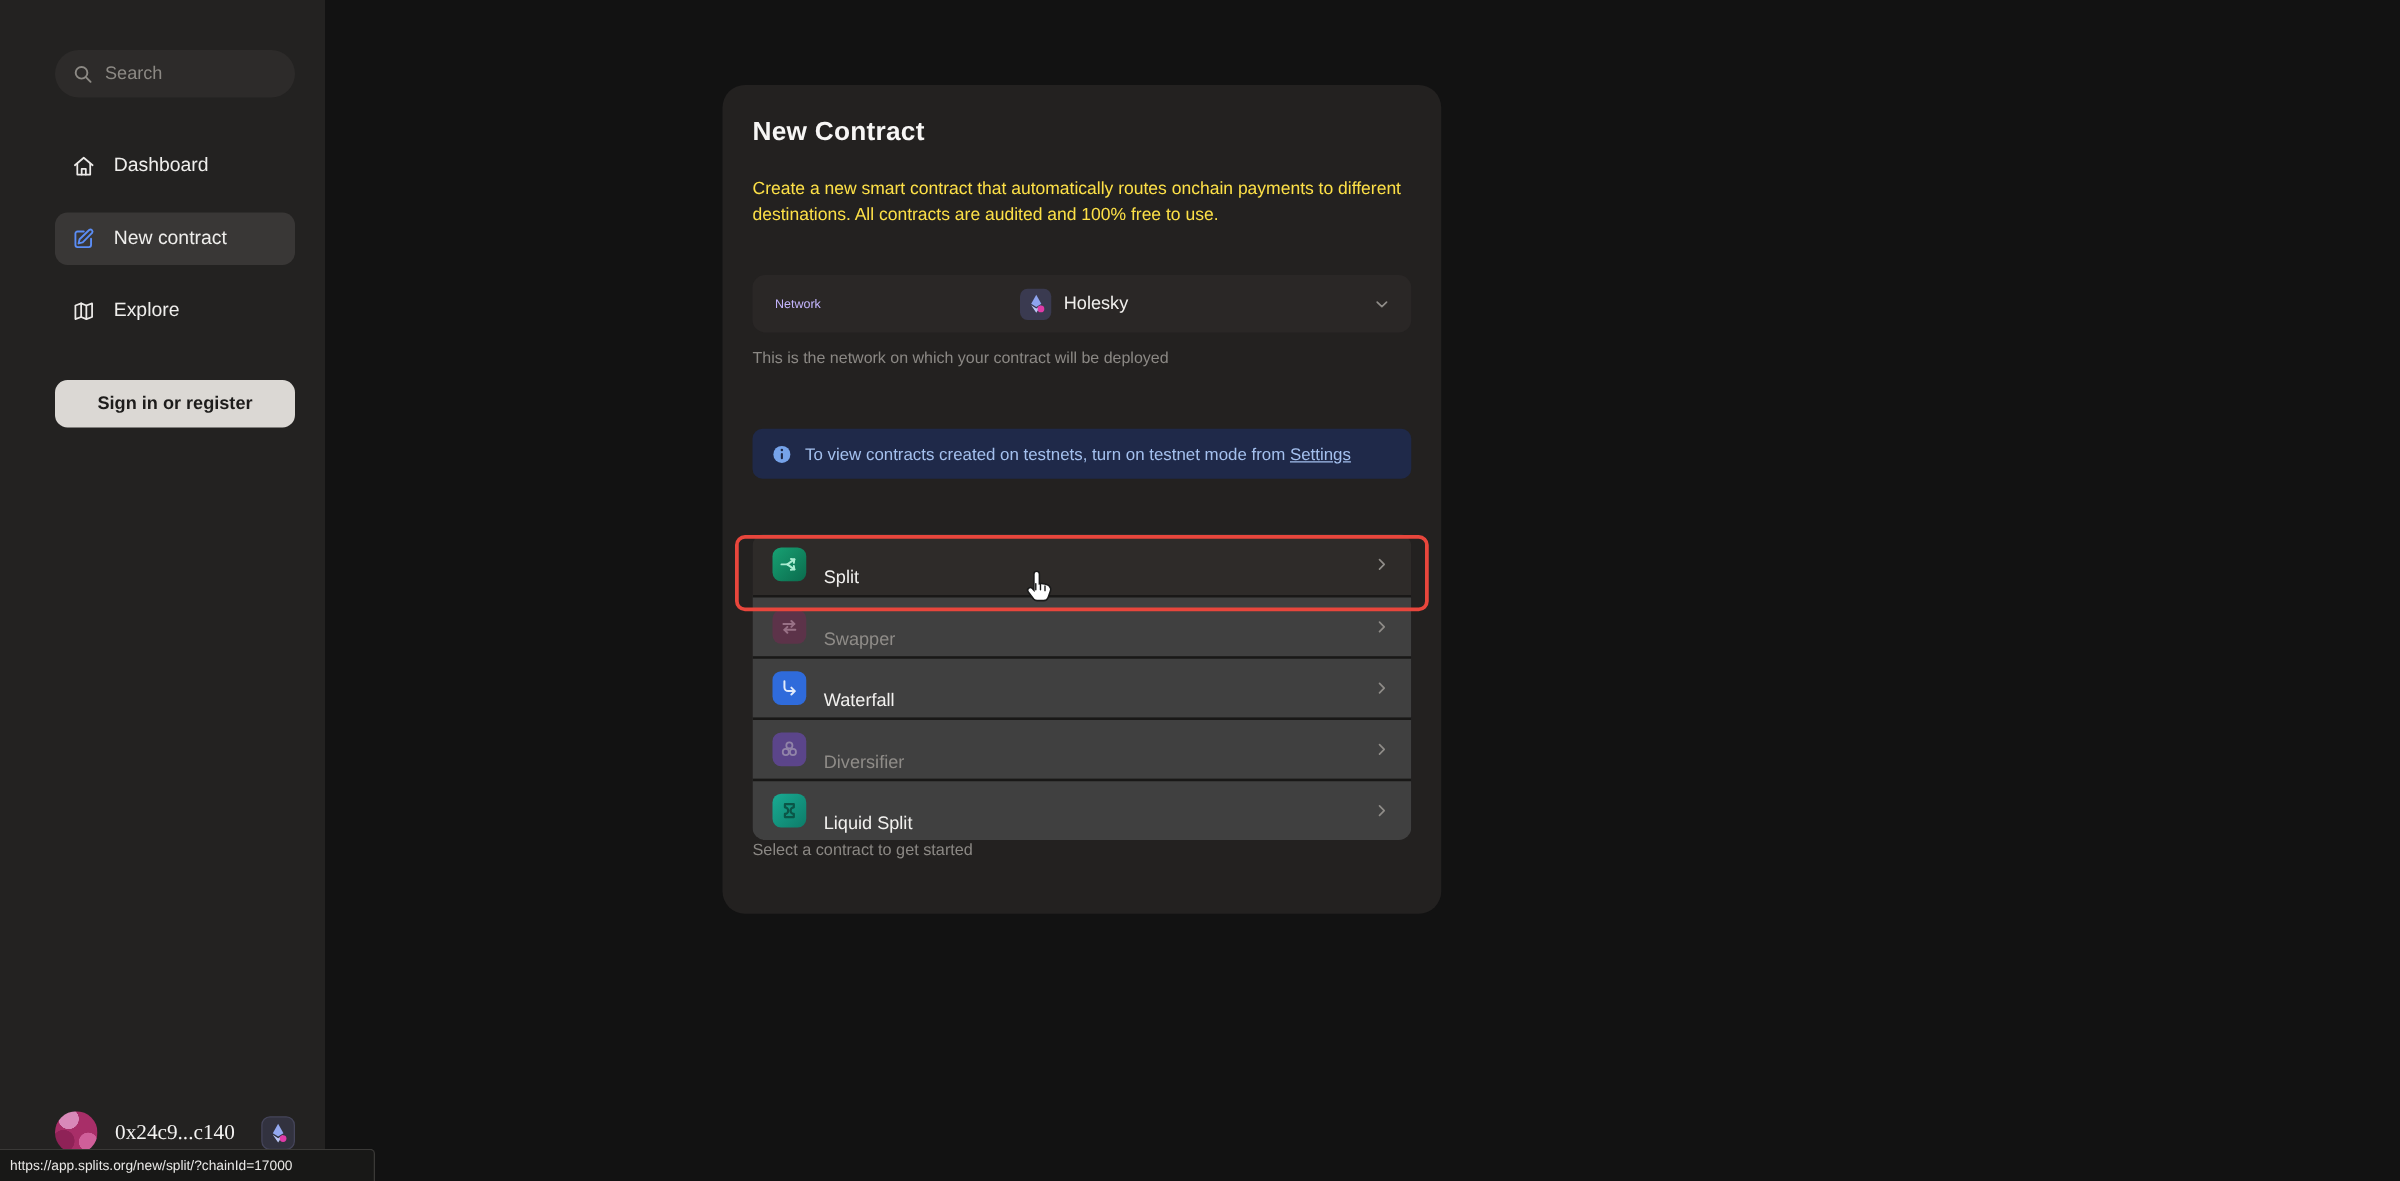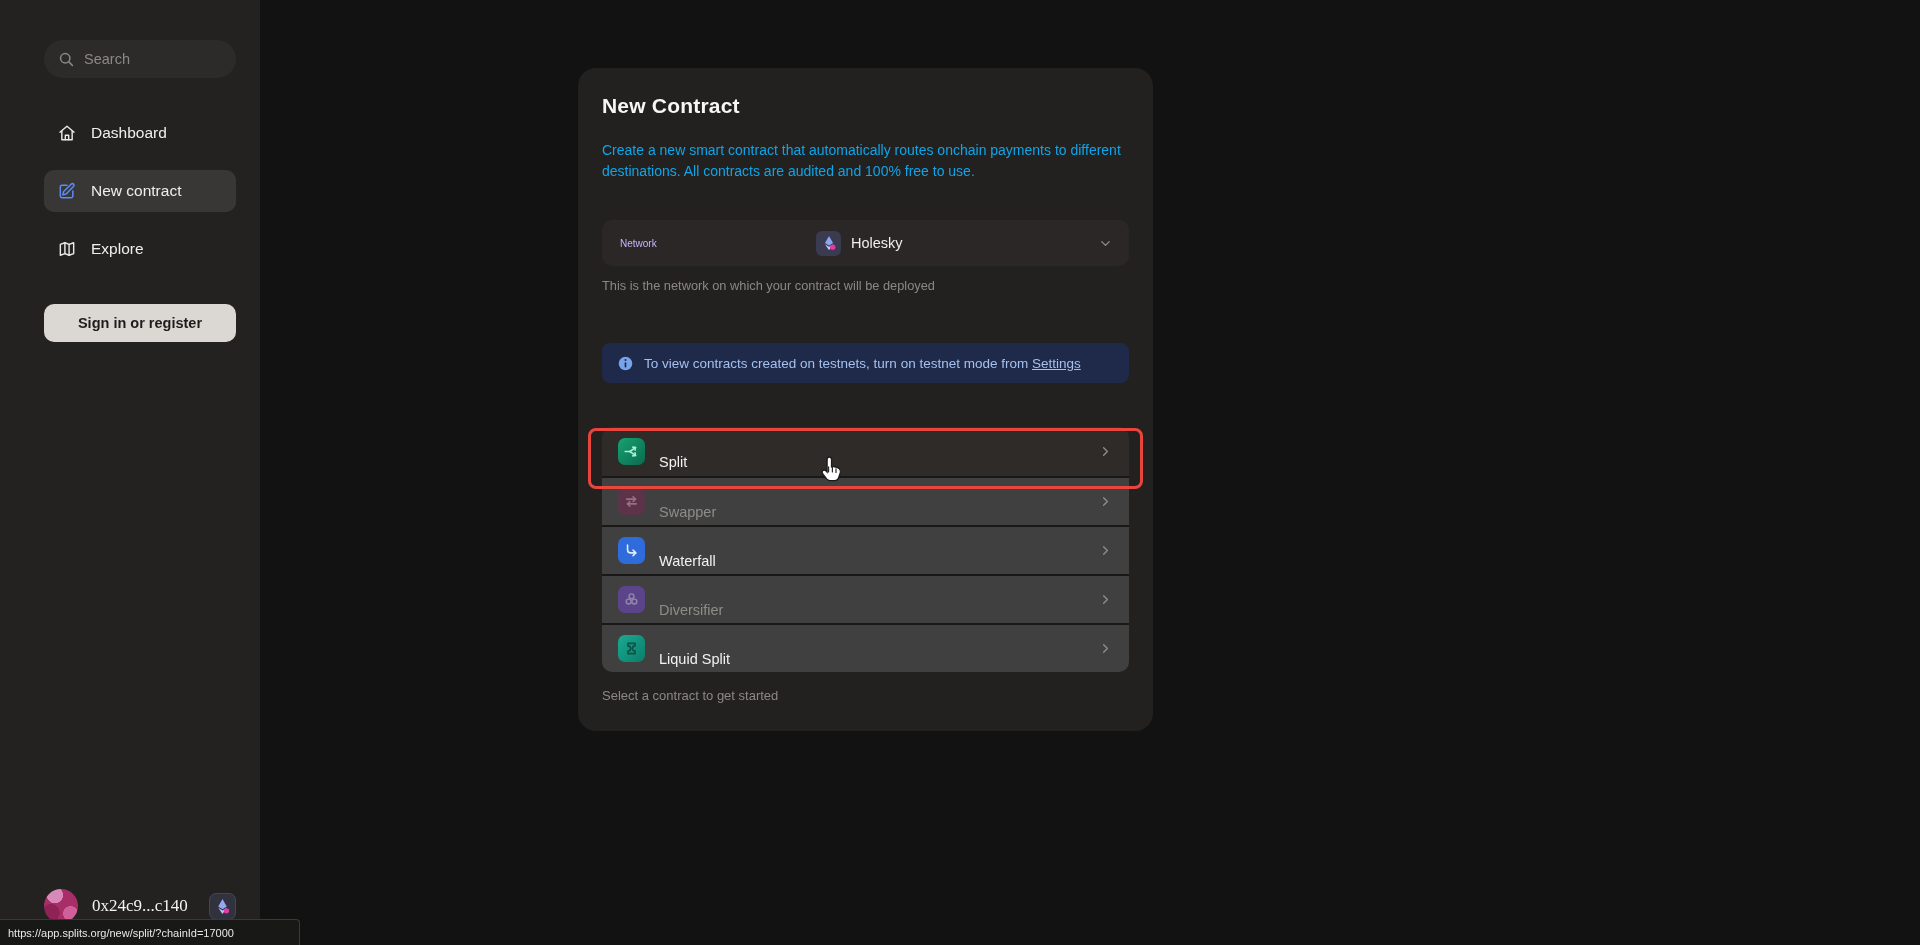--- a/index.html
+++ b/index.html
@@ -73,21 +73,21 @@
     font-size:11px; color:#e9e8e6; white-space:nowrap; z-index:40;
   }
 
   
   .modal {
     position:absolute; left:578px; top:68px; width:575px; height:663px;
     background:#232120; border-radius:18px; padding:26px 24px 0 24px;
   }
   .modal-title { font-size:21px; font-weight:bold; color:#f7f6f5; letter-spacing:.2px; }
   .modal-desc {
-    margin-top:22px; font-size:14px; line-height:1.5; color:#0ea5e9; max-width:525px;
+    margin-top:22px; font-size:14px; line-height:1.5; color:#fde047; max-width:525px;
   }
 
   .select-row {
     margin-top:38px; height:46px; border-radius:10px; background:#2a2726;
     display:flex; align-items:center; padding:0 18px; position:relative; cursor:pointer;
   }
   .select-label { font-size:10px; color:#c4b5fd; }
   .select-value {
     position:absolute; left:214px; display:flex; align-items:center; gap:10px;
     font-size:14.5px; color:#f0efed;
@@ -122,21 +122,21 @@
   .row.disabled .row-label { color:#8f8c88; }
   .row.disabled .row-icon { opacity:.62; }
   .row-chevron { margin-left:auto; display:flex; }
 
   .ic-split      { background:linear-gradient(135deg,#17a173,#0b6b4d); }
   .ic-swapper    { background:#6e2c4f; }
   .ic-waterfall  { background:#2f6bdb; }
   .ic-liquid     { background:linear-gradient(135deg,#19ab93,#0d7c69); }
   .ic-diversifier{ background:#6d49b8; }
 
-  .footer-hint { margin-top:16px; font-size:13px; color:#8b8884; }
+  .footer-hint { font-size:13px; color:#8b8884; }
 
   
   .annotation-box {
     position:absolute; left:588px; top:428px; width:555px; height:61px;
     border:3px solid #e8463c; border-radius:8px; pointer-events:none; z-index:30;
   }
   .cursor { position:absolute; left:818px; top:455px; z-index:50; pointer-events:none; }
 </style>
 </head>
 <body>

